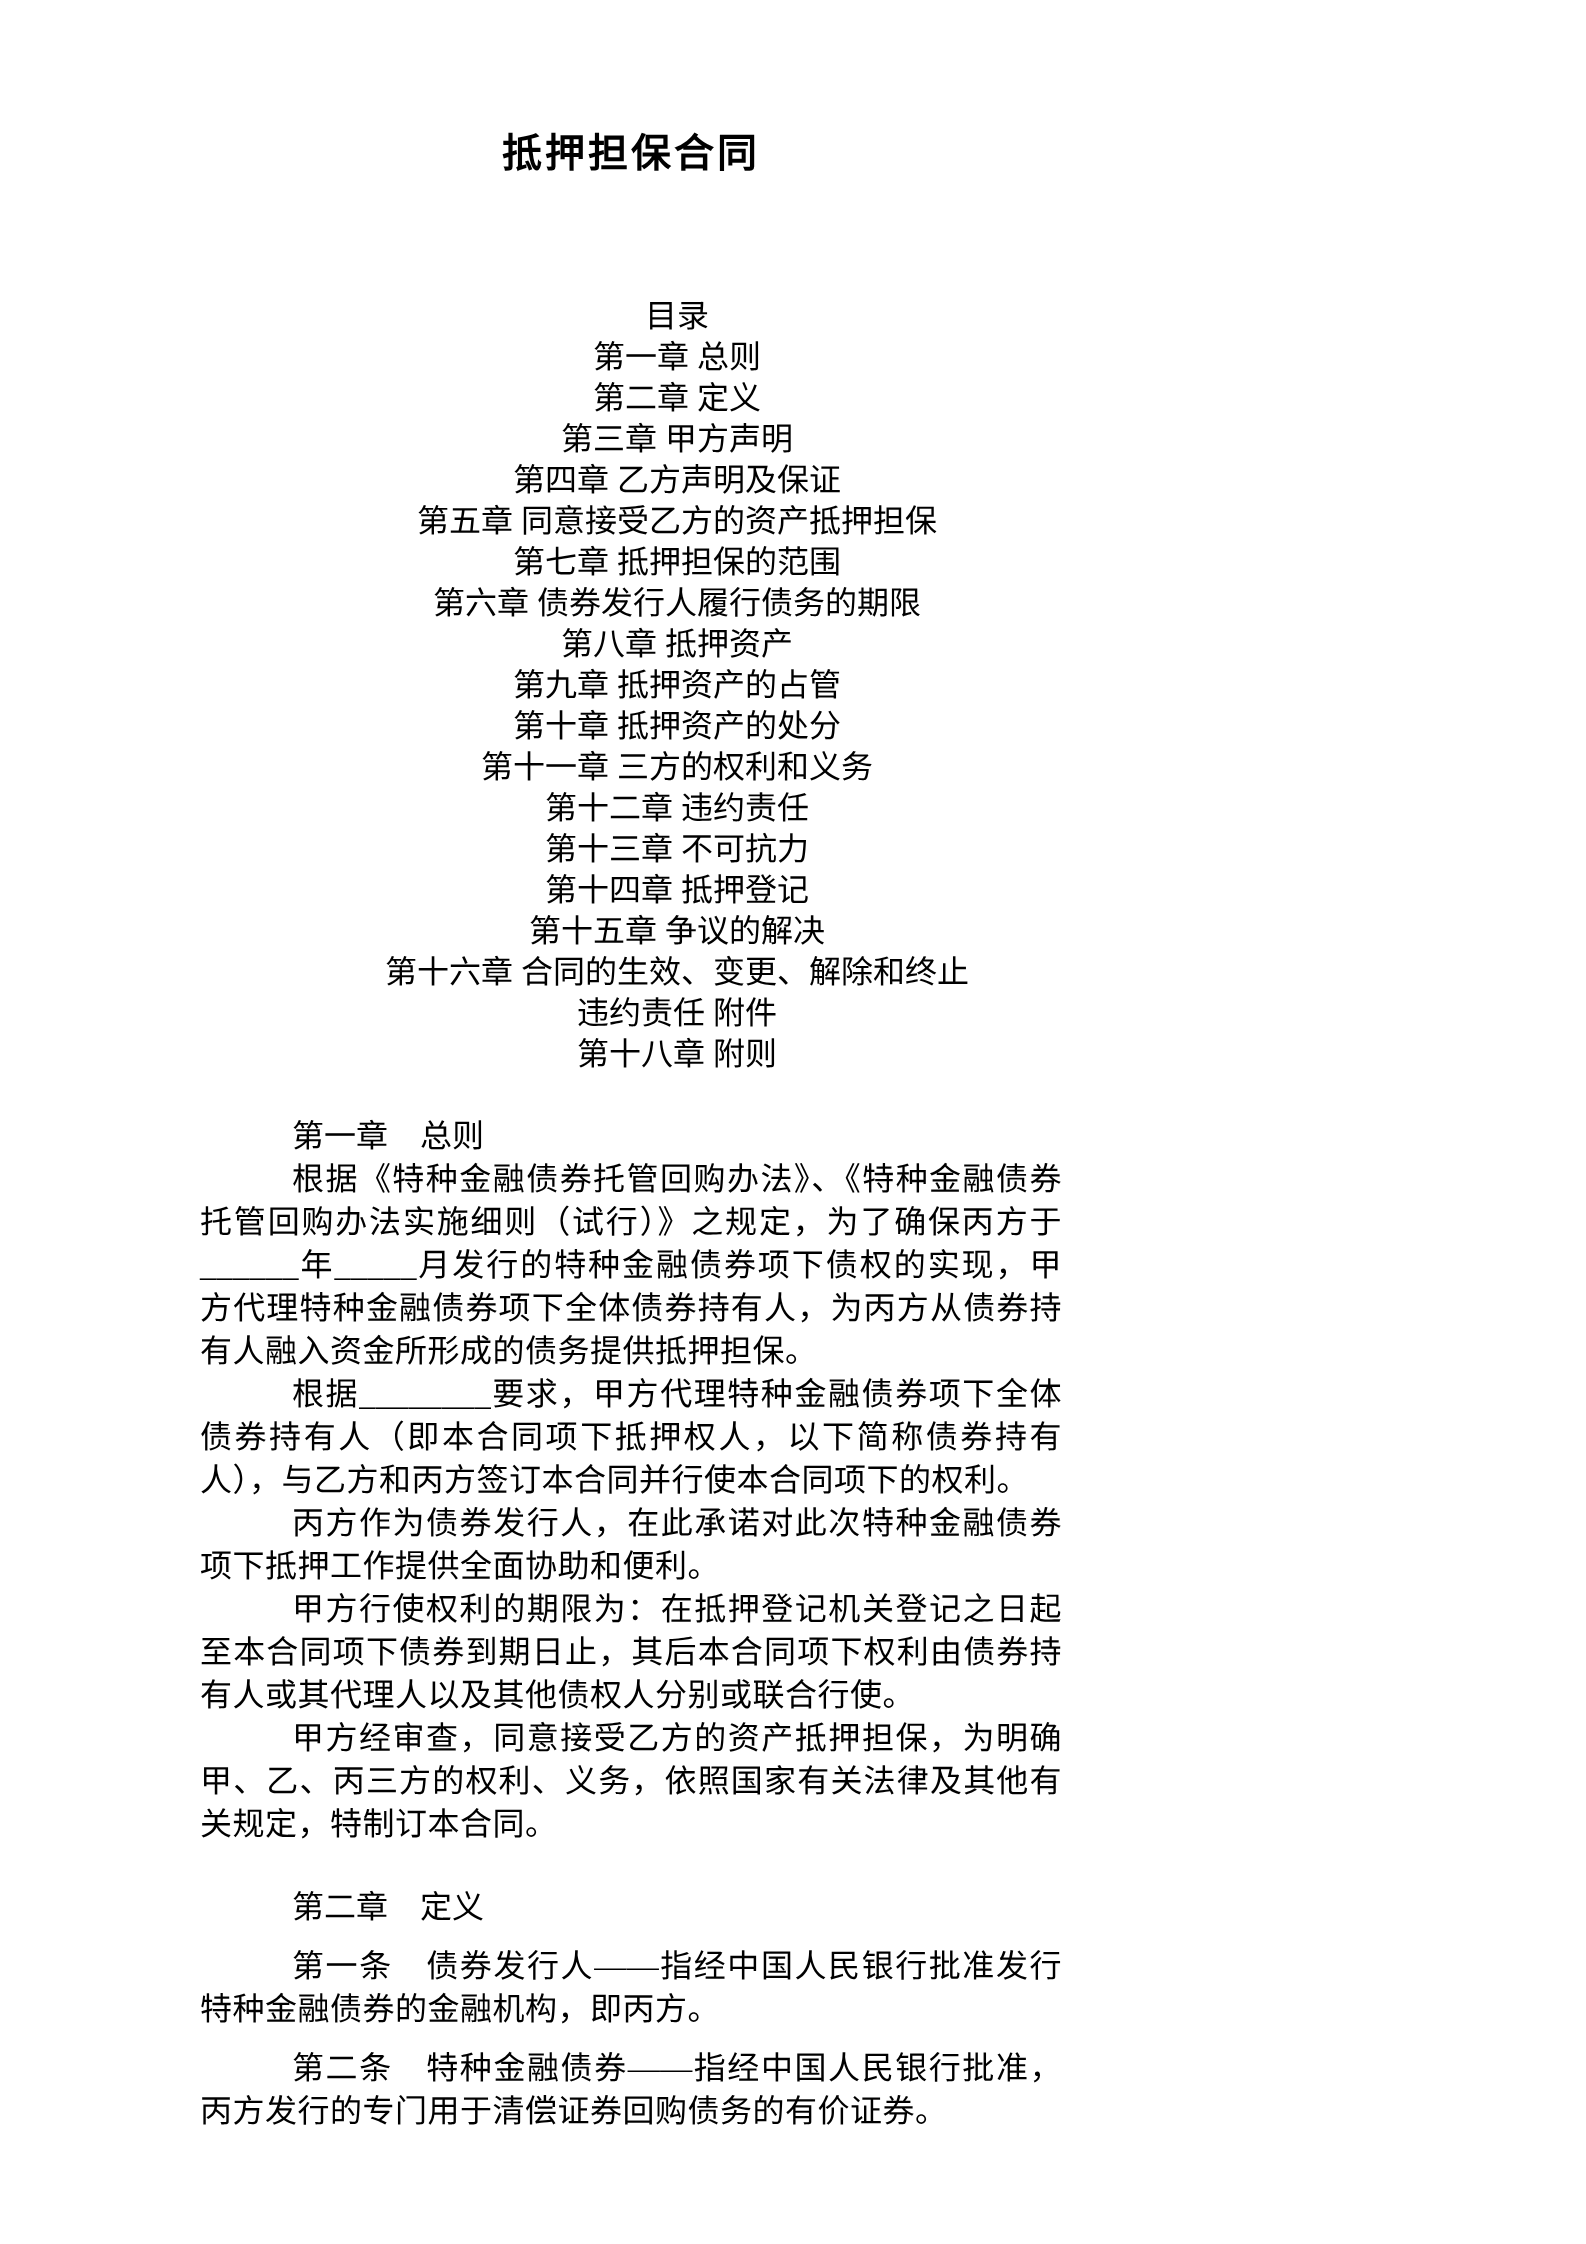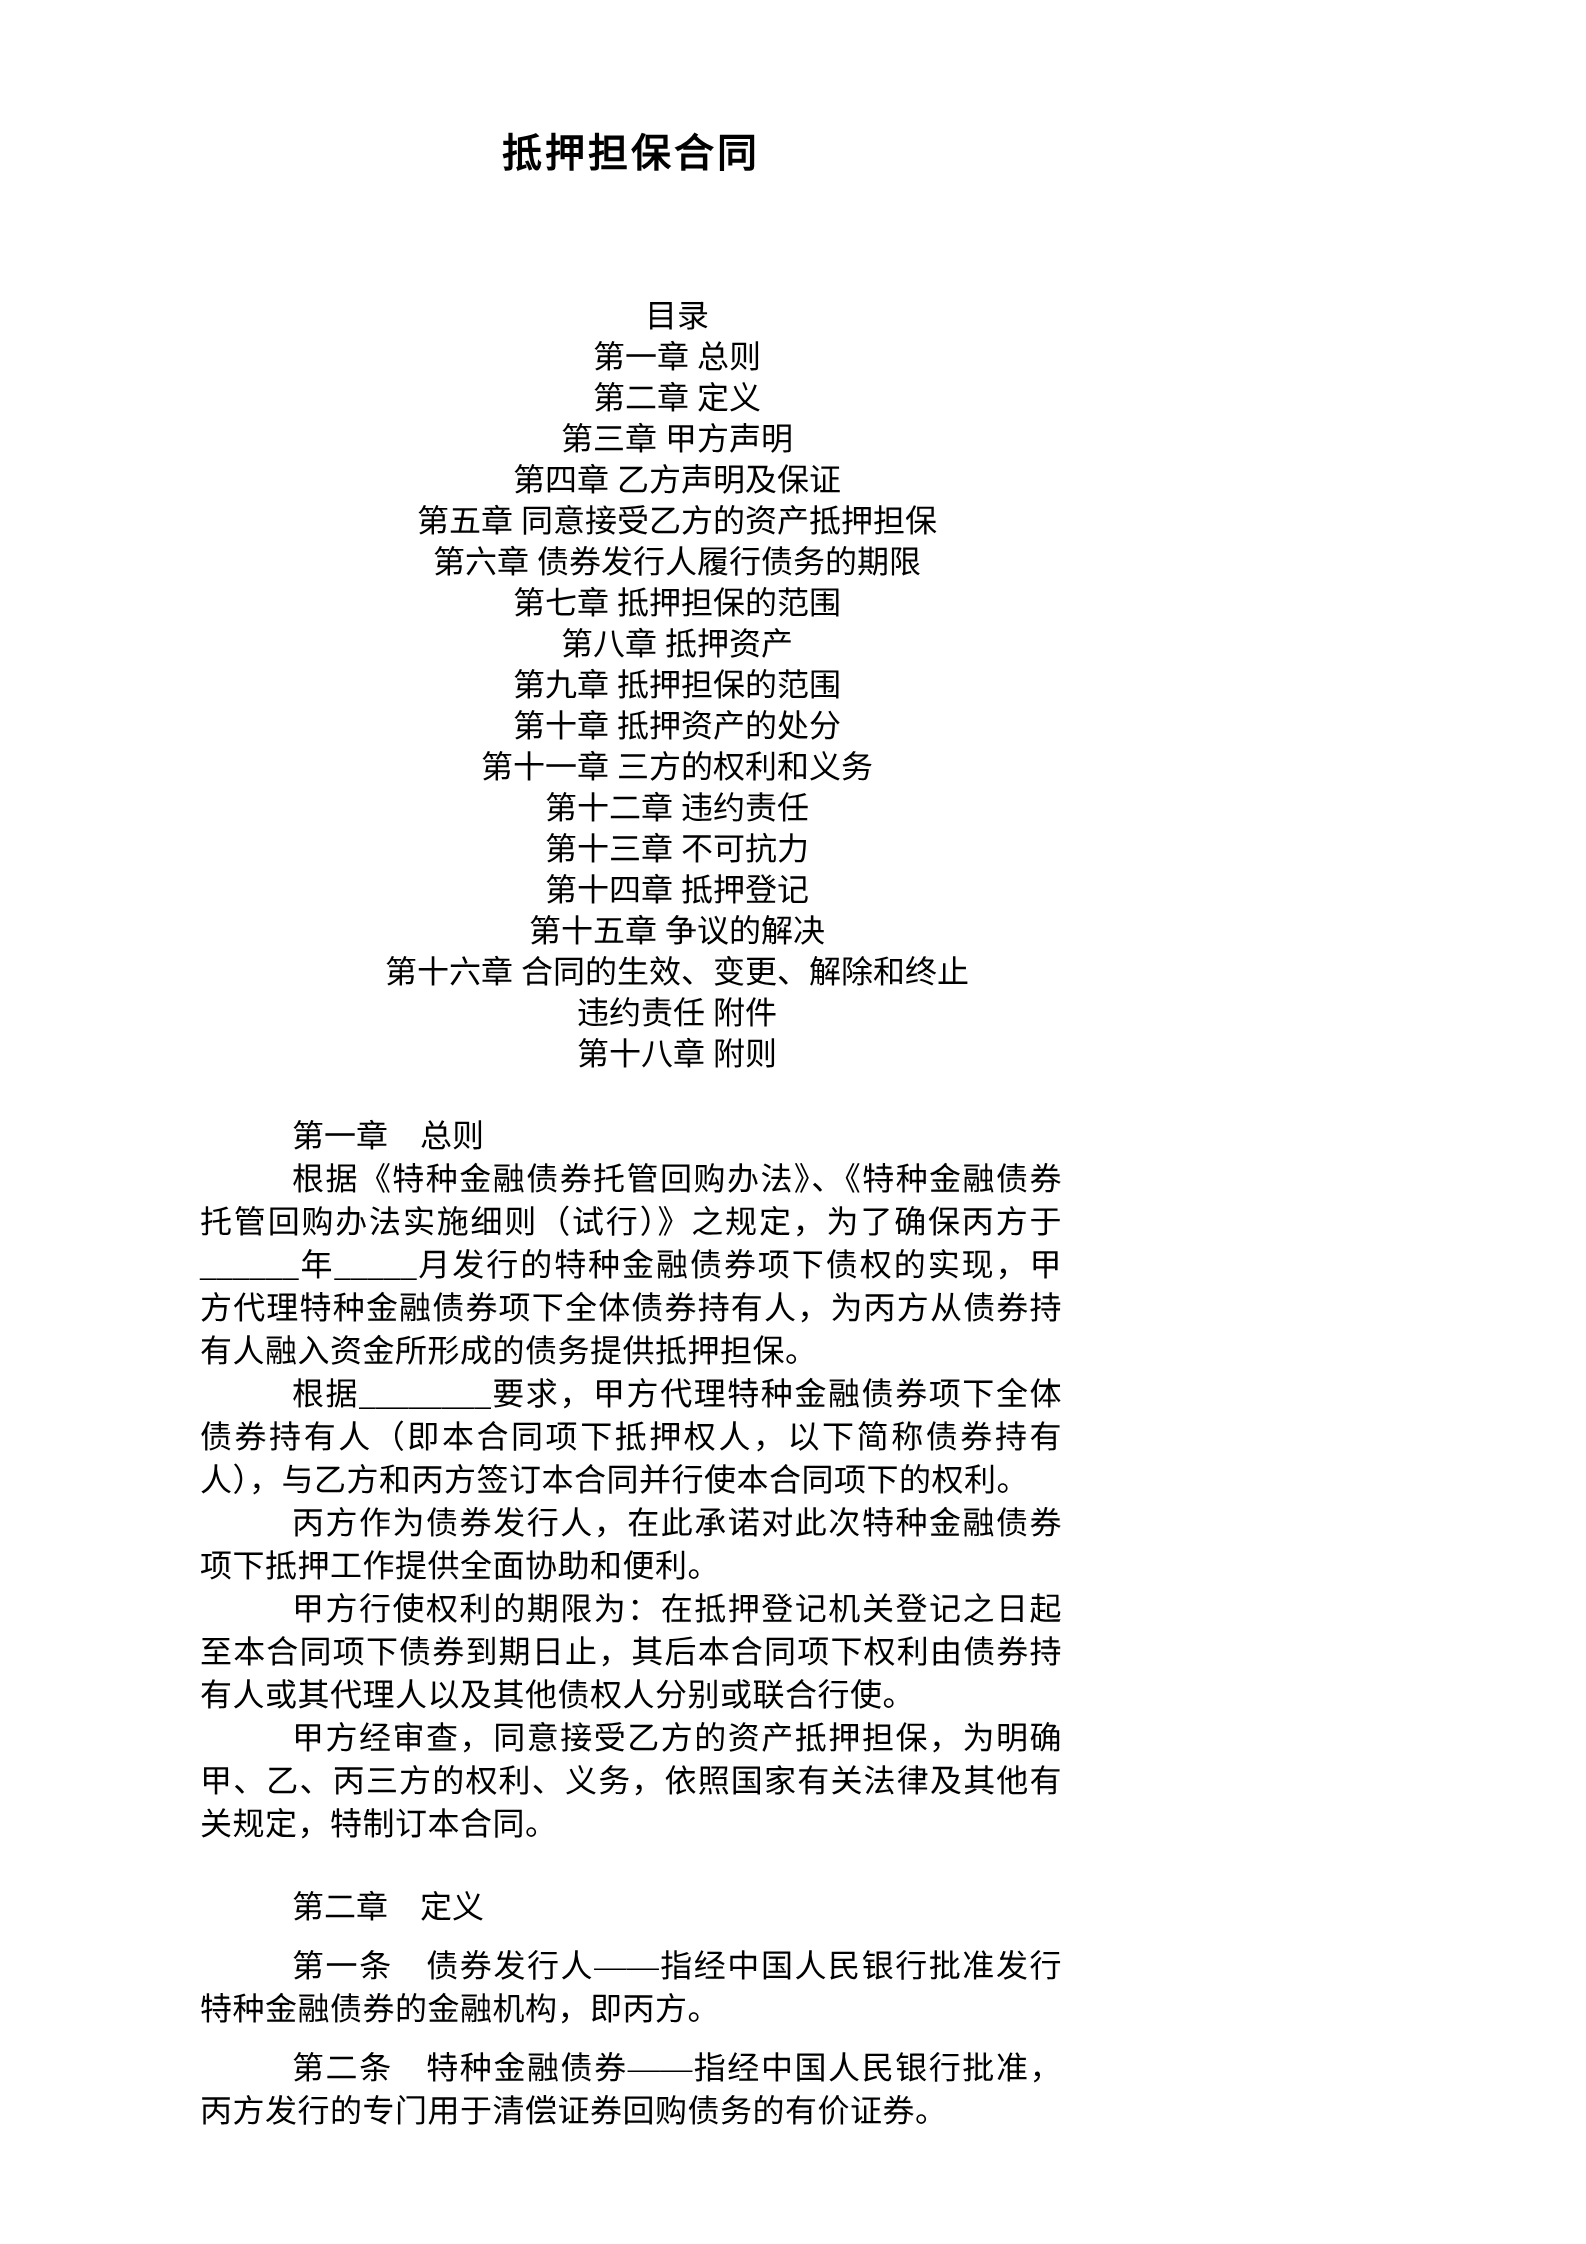--- a/index.html
+++ b/index.html
@@ -60,24 +60,24 @@
 
   <h1 class="doc-title">抵押担保合同</h1>
 
   <div class="toc">
     <p class="toc-line">目录</p>
     <p class="toc-line">第一章 总则</p>
     <p class="toc-line">第二章 定义</p>
     <p class="toc-line">第三章 甲方声明</p>
     <p class="toc-line">第四章 乙方声明及保证</p>
     <p class="toc-line">第五章 同意接受乙方的资产抵押担保</p>
+    <p class="toc-line">第七章 抵押担保的范围</p>
     <p class="toc-line">第六章 债券发行人履行债务的期限</p>
-    <p class="toc-line">第七章 抵押担保的范围</p>
     <p class="toc-line">第八章 抵押资产</p>
-    <p class="toc-line">第九章 抵押担保的范围</p>
+    <p class="toc-line">第九章 抵押资产的占管</p>
     <p class="toc-line">第十章 抵押资产的处分</p>
     <p class="toc-line">第十一章 三方的权利和义务</p>
     <p class="toc-line">第十二章 违约责任</p>
     <p class="toc-line">第十三章 不可抗力</p>
     <p class="toc-line">第十四章 抵押登记</p>
     <p class="toc-line">第十五章 争议的解决</p>
     <p class="toc-line">第十六章 合同的生效、变更、解除和终止</p>
     <p class="toc-line">违约责任 附件</p>
     <p class="toc-line">第十八章 附则</p>
   </div>

